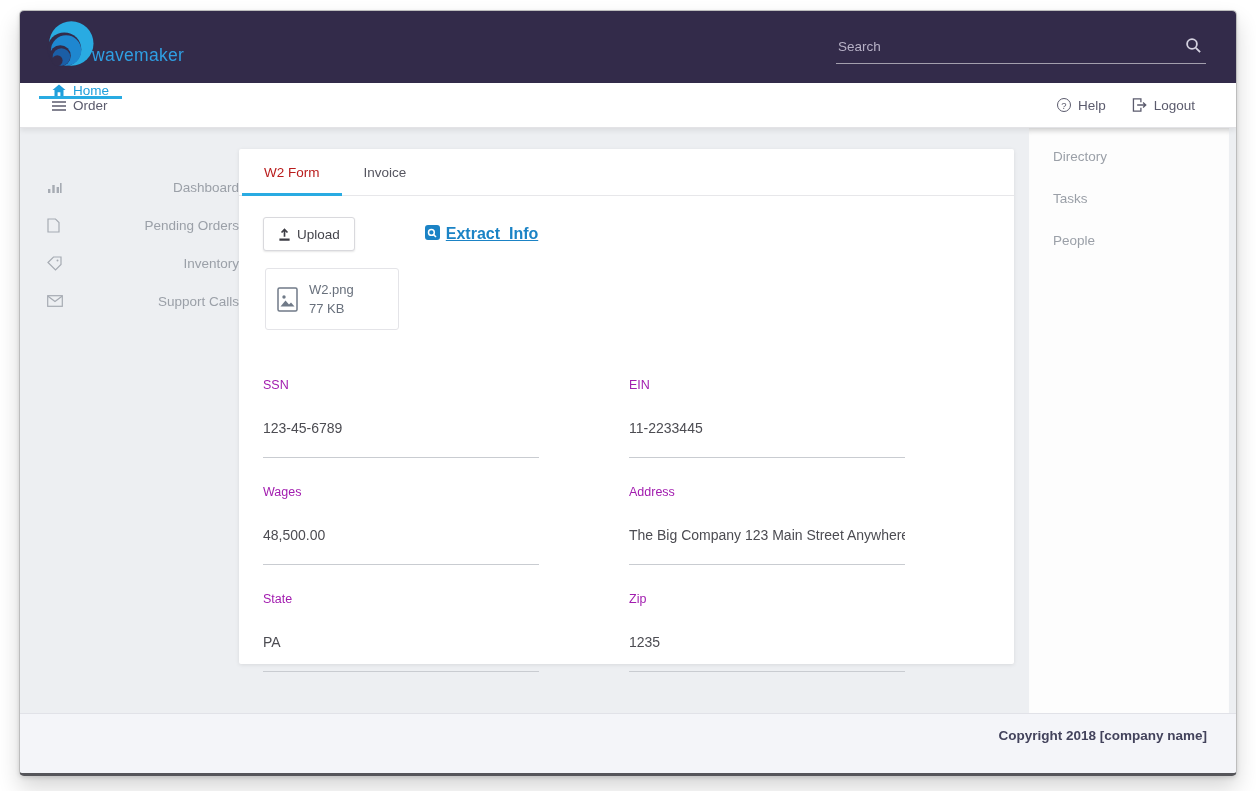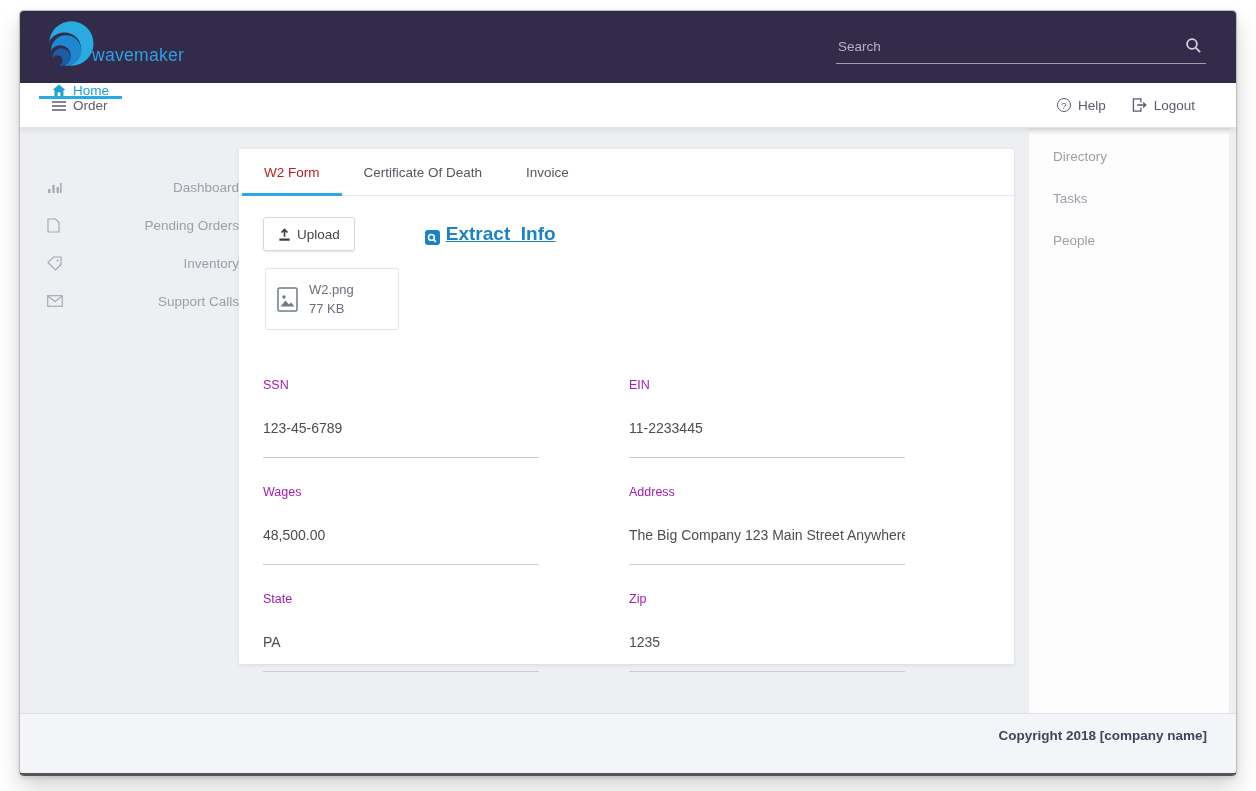--- a/index.html
+++ b/index.html
@@ -77,22 +77,22 @@
   .card-content { padding:21px 24px 0 24px; position:relative; }
 
   .upload-row { display:flex; align-items:center; }
   .upload-btn {
     display:flex; align-items:center; gap:6px; height:34px; padding:0 14px;
     background:#ffffff; border:1px solid #d9d9dd; border-radius:3px;
     box-shadow:0 1px 2px rgba(0,0,0,0.10); font-size:13.5px; color:#45454c; cursor:pointer;
   }
   .upload-btn .u-icon { color:#3c3c44; display:flex; }
   .extract-link {
-    display:flex; align-items:flex-end; gap:6px; margin-left:70px;
-    color:#1b83c5; font-size:19px; font-weight:bold; text-decoration:underline; cursor:pointer;
+    display:flex; align-items:flex-start; gap:6px; margin-left:70px;
+    color:#1b83c5; font-size:16px; font-weight:bold; text-decoration:underline; cursor:pointer;
   }
   .extract-badge {
     width:15px; height:15px; background:#1b83c5; border-radius:3px;
     display:flex; align-items:center; justify-content:center; flex:0 0 auto;
   }
 
   .file-card {
     margin-top:17px; margin-left:2px; width:134px; height:62px;
     border:1px solid #e4e4e8; border-radius:3px; background:#fff;
     display:flex; align-items:center; padding-left:11px; gap:11px; cursor:pointer;
@@ -233,23 +233,20 @@
           </svg>
         </span>
         <span>Support Calls</span>
       </div>
     </div>
 
     <div class="card">
       <div class="tab-bar">
         <div class="tab active">
           <span>W2 Form</span>
-        </div>
-        <div class="tab">
-          <span>Certificate Of Death</span>
         </div>
         <div class="tab">
           <span>Invoice</span>
         </div>
       </div>
 
       <div class="card-content">
         <div class="upload-row">
           <button class="upload-btn">
             <span class="u-icon">

